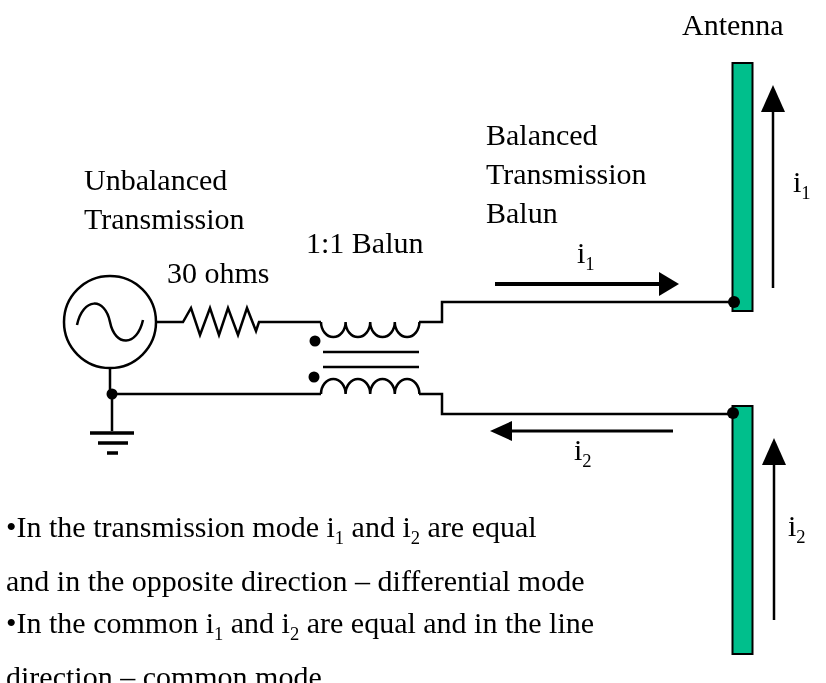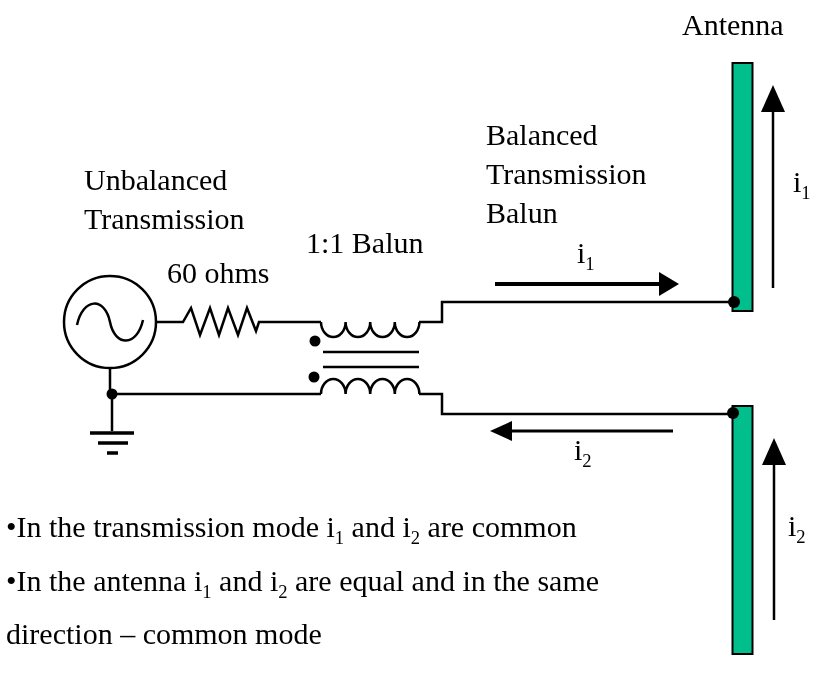--- a/index.html
+++ b/index.html
@@ -67,37 +67,38 @@
     <polygon points="774,438 762,465 786,465" fill="#000"></polygon>
   </svg>
 
   <div class="lbl" style="left:682px;top:5px">Antenna</div>
 
   <div class="lbl center" style="left:84px;top:160px;width:184px">
     <div>Unbalanced</div>
     <div>Transmission</div>
   </div>
 
-  <div class="lbl" style="left:167px;top:253px">60 ohms</div>
+  <div class="lbl" style="left:167px;top:253px">30 ohms</div>
 
   <div class="lbl" style="left:306px;top:223px">1:1 Balun</div>
 
   <div class="lbl" style="left:486px;top:115px">
     <div>Balanced</div>
     <div>Transmission</div>
     <div>Balun</div>
   </div>
 
   <div class="lbl" style="left:577px;top:233px"><span>i</span><sub>1</sub></div>
 
   <div class="lbl" style="left:574px;top:430px"><span>i</span><sub>2</sub></div>
 
   <div class="lbl" style="left:793px;top:162px"><span>i</span><sub>1</sub></div>
 
   <div class="lbl" style="left:788px;top:506px"><span>i</span><sub>2</sub></div>
 
   <div class="bullets">
-    <div><span>•In the transmission mode i</span><sub>1</sub><span> and i</span><sub>2</sub><span> are common</span></div>
-    <div><span>•In the antenna i</span><sub>1</sub><span> and i</span><sub>2</sub><span> are equal and in the same</span></div>
+    <div><span>•In the transmission mode i</span><sub>1</sub><span> and i</span><sub>2</sub><span> are equal</span></div>
+    <div>and in the opposite direction – differential mode</div>
+    <div><span>•In the common i</span><sub>1</sub><span> and i</span><sub>2</sub><span> are equal and in the line</span></div>
     <div>direction – common mode</div>
   </div>
 
 </div>
 
 </body></html>

